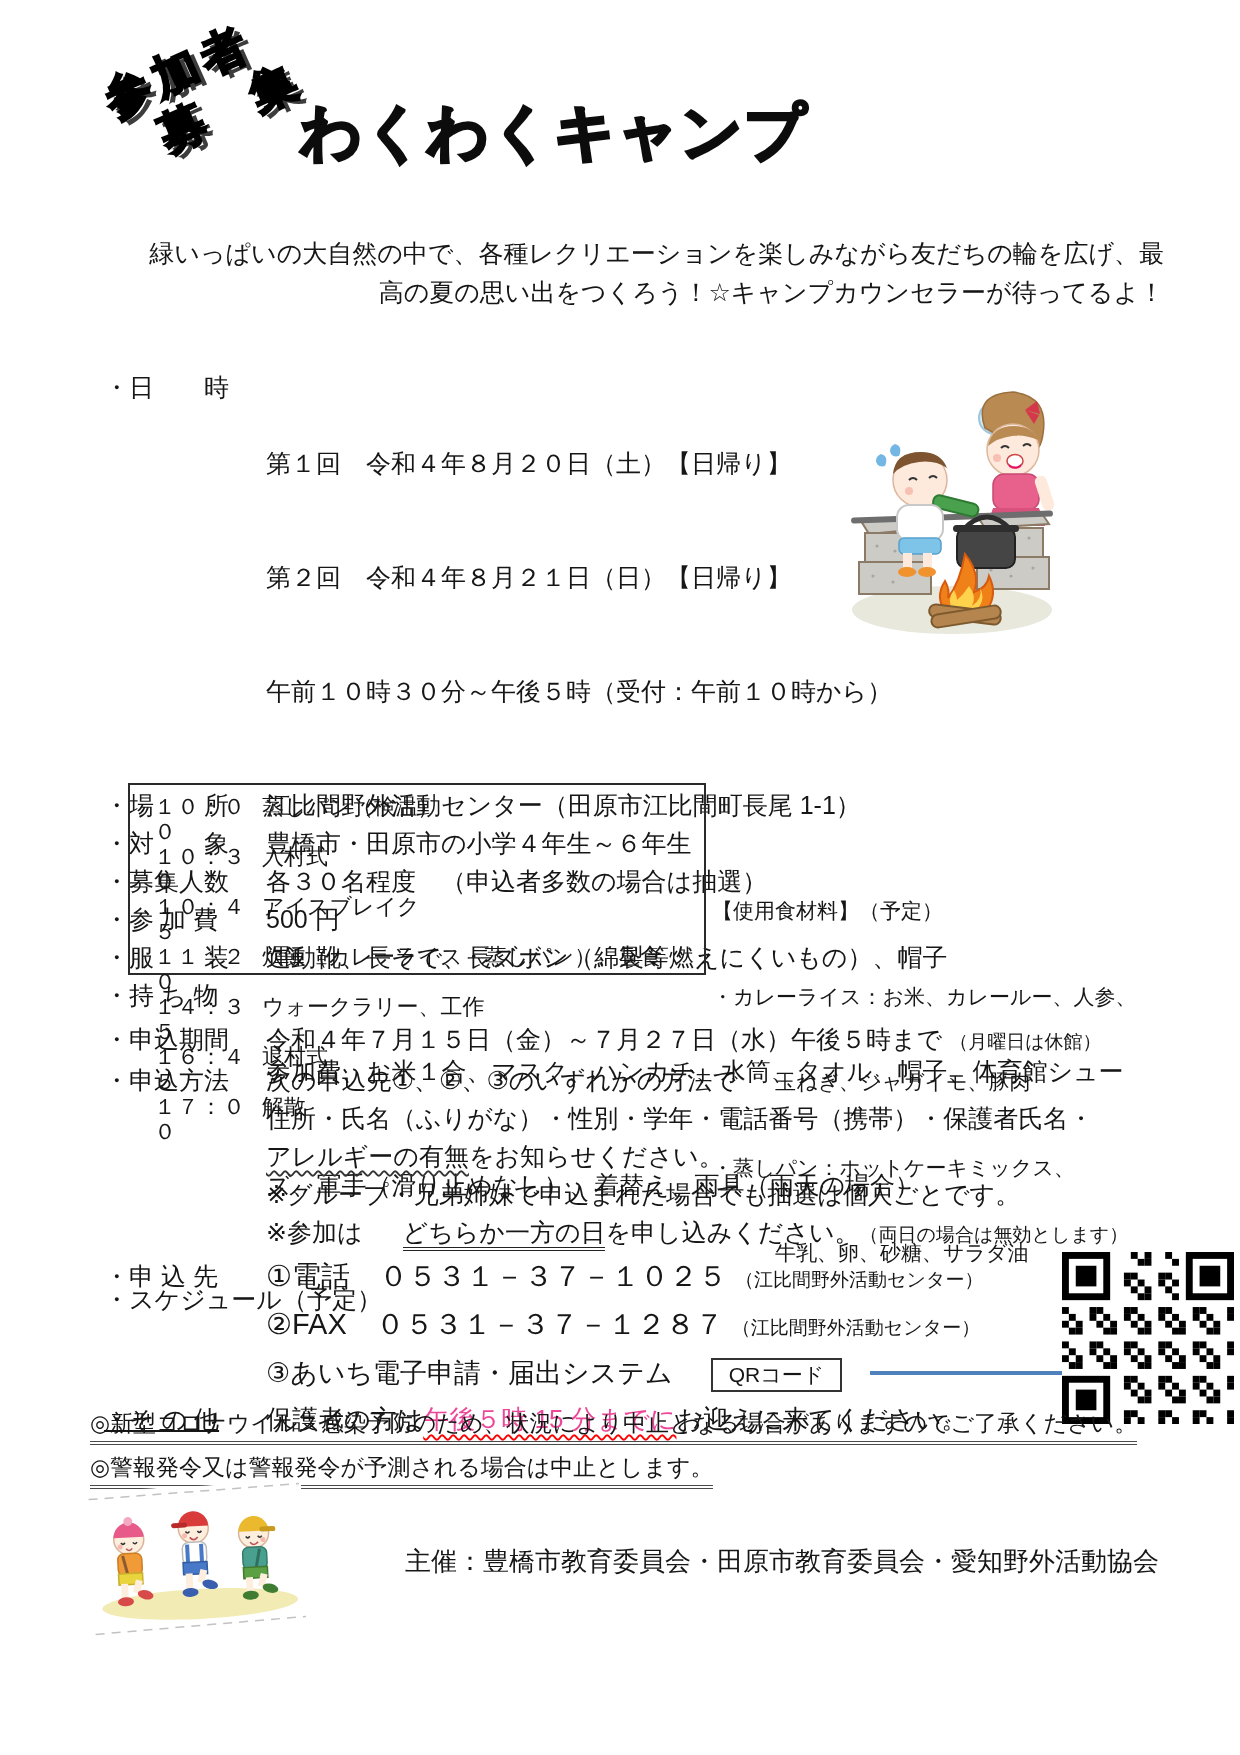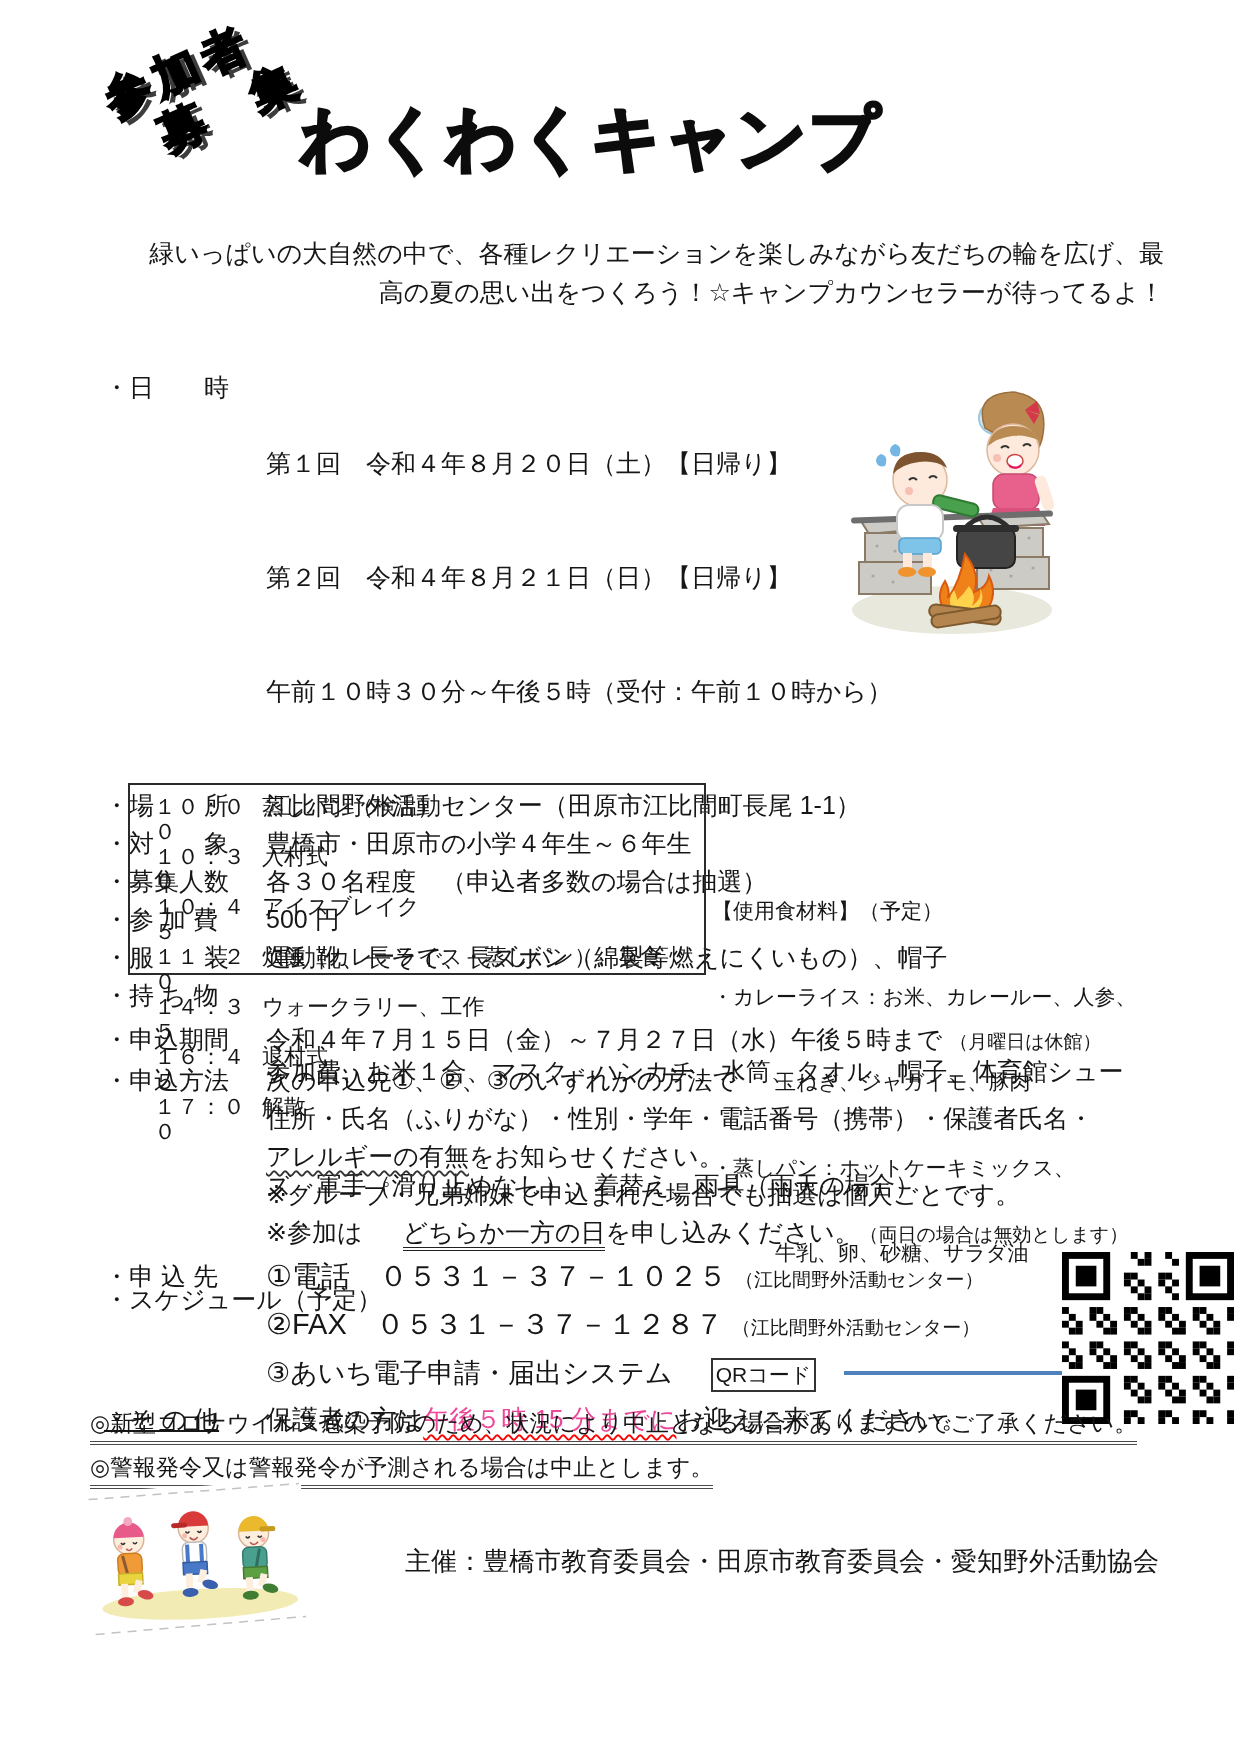--- a/index.html
+++ b/index.html
@@ -11,21 +11,21 @@
   .abs{position:absolute;}
   
   .stamp{
     left:96px;top:78px;transform:rotate(-24deg);transform-origin:left top;
     font-weight:800;font-size:46px;line-height:1.18;color:#fff;
     -webkit-text-stroke:2.5px #000;text-shadow:5px 6px 0 #3d3d3d;letter-spacing:6px;
   }
   .stamp .l2{margin-left:36px;letter-spacing:20px;}
   
   .title{
-    left:300px;top:92px;font-size:70px;font-weight:900;color:#0c0c0c;
+    left:300px;top:92px;font-size:61px;font-weight:900;color:#0c0c0c;
     -webkit-text-stroke:3px #0c0c0c;letter-spacing:1px;white-space:nowrap;
   }
   .intro{left:84px;top:234px;width:1080px;font-size:25px;line-height:39px;text-align:right;}
   
   .details{left:104px;top:368px;font-size:25px;line-height:38px;}
   .row{display:flex;}
   .row .lbl{width:162px;flex:none;white-space:pre;}
   .row .val{white-space:pre;}
   
   .schedule-box{
@@ -41,21 +41,21 @@
   .apply .big{font-size:29px;line-height:44px;}
   .apply .big .lbl{font-size:25px;}
   .sm{font-size:19px;margin-top:33px;}
   .u-wavy{text-decoration:underline;text-decoration-style:wavy;text-decoration-color:#333;text-decoration-thickness:2px;text-underline-offset:5px;}
   .u-double{border-bottom:4px double #222;padding-bottom:1px;margin-left:40px;}
   .hl-red{color:#ec4899;text-decoration:underline;text-decoration-style:wavy;text-decoration-color:#ff0000;text-decoration-thickness:2px;text-underline-offset:6px;}
   .other-row{font-size:26px;line-height:46px;}
   
   .qr-label{
     display:inline-block;border:2px solid #333;font-size:21px;line-height:30px;
-    padding:0 3px;margin-left:38px;vertical-align:middle;font-weight:400;
+    padding:0 16px;margin-left:38px;vertical-align:middle;font-weight:400;
   }
   .arrow{
     display:inline-block;vertical-align:middle;margin-left:28px;width:248px;height:4px;
     background:#4f81bd;position:relative;top:-2px;
   }
   .arrow::after{
     content:"";position:absolute;right:-16px;top:-8px;
     border-left:16px solid #4f81bd;border-top:10px solid transparent;border-bottom:10px solid transparent;
   }
   .qr{left:1062px;top:1252px;width:172px;height:172px;background:#fff;}

